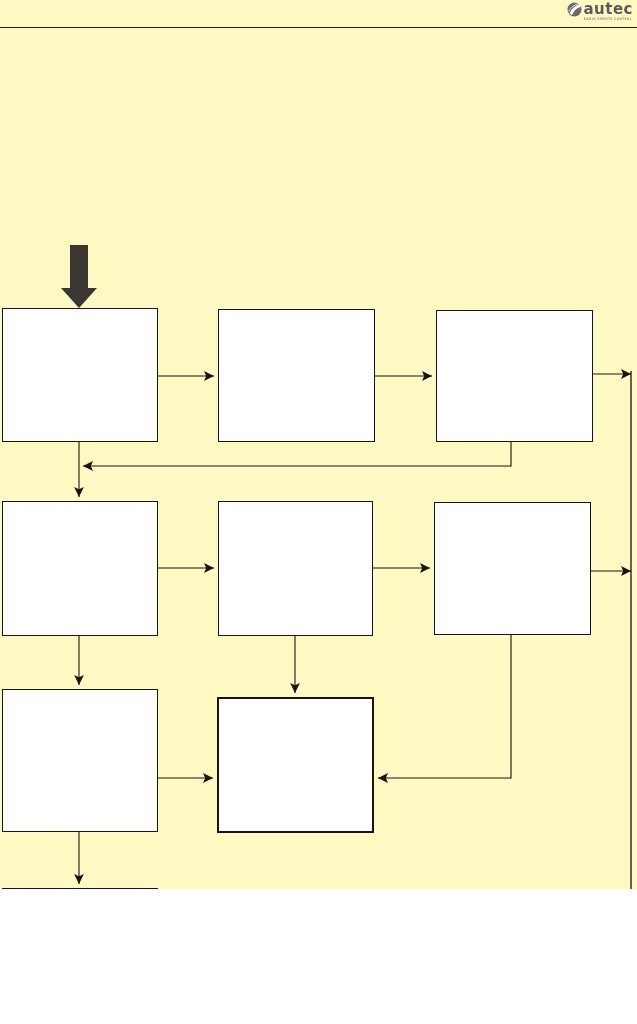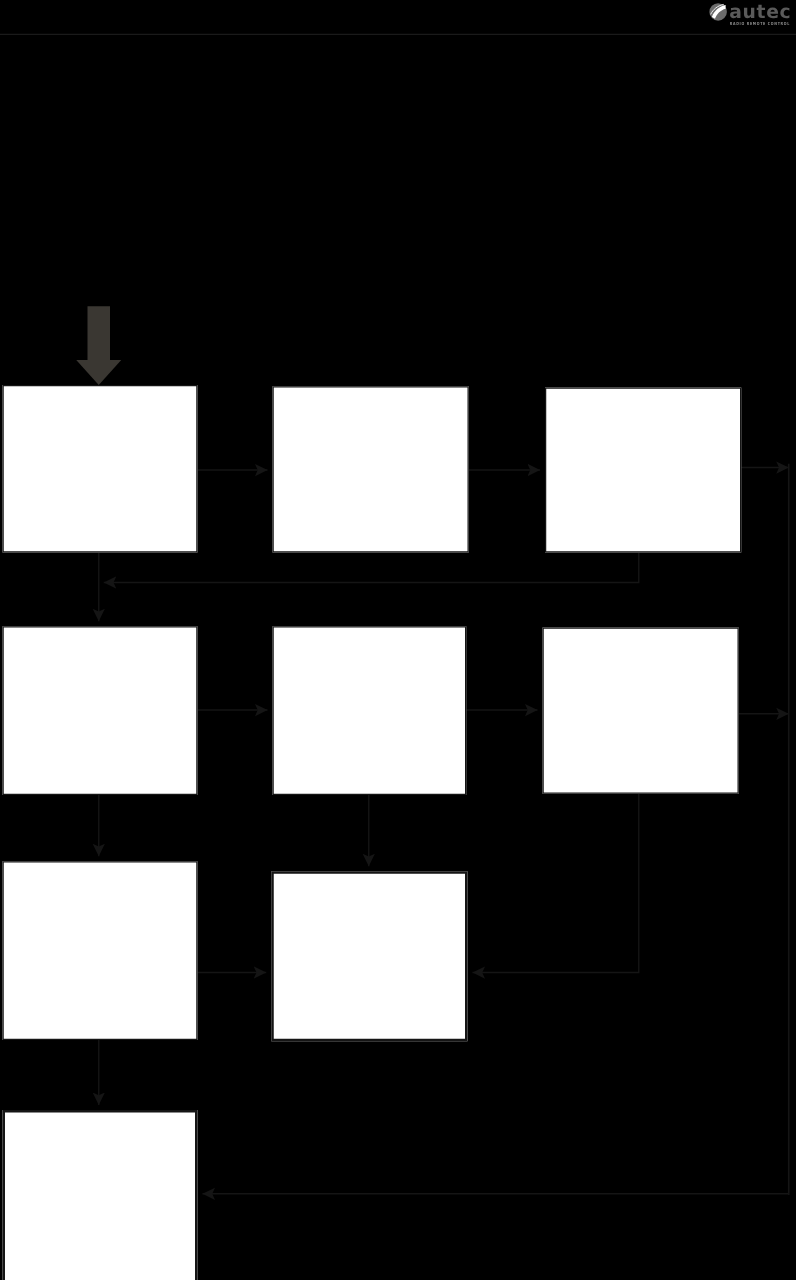--- a/index.html
+++ b/index.html
@@ -7,22 +7,22 @@
     margin: 0;
     padding: 0;
     background: #ffffff;
   }
   body {
     font-family: "Liberation Sans", sans-serif;
   }
   #page {
     position: relative;
     width: 637px;
-    height: 1024px;
-    background: #000000;
+    height: 889px;
+    background: #fef9c3;
     overflow: hidden;
   }
 
   
   .header-logo {
     position: absolute;
     right: 4px;
     top: 2px;
     width: 88px;
     height: 24px;

